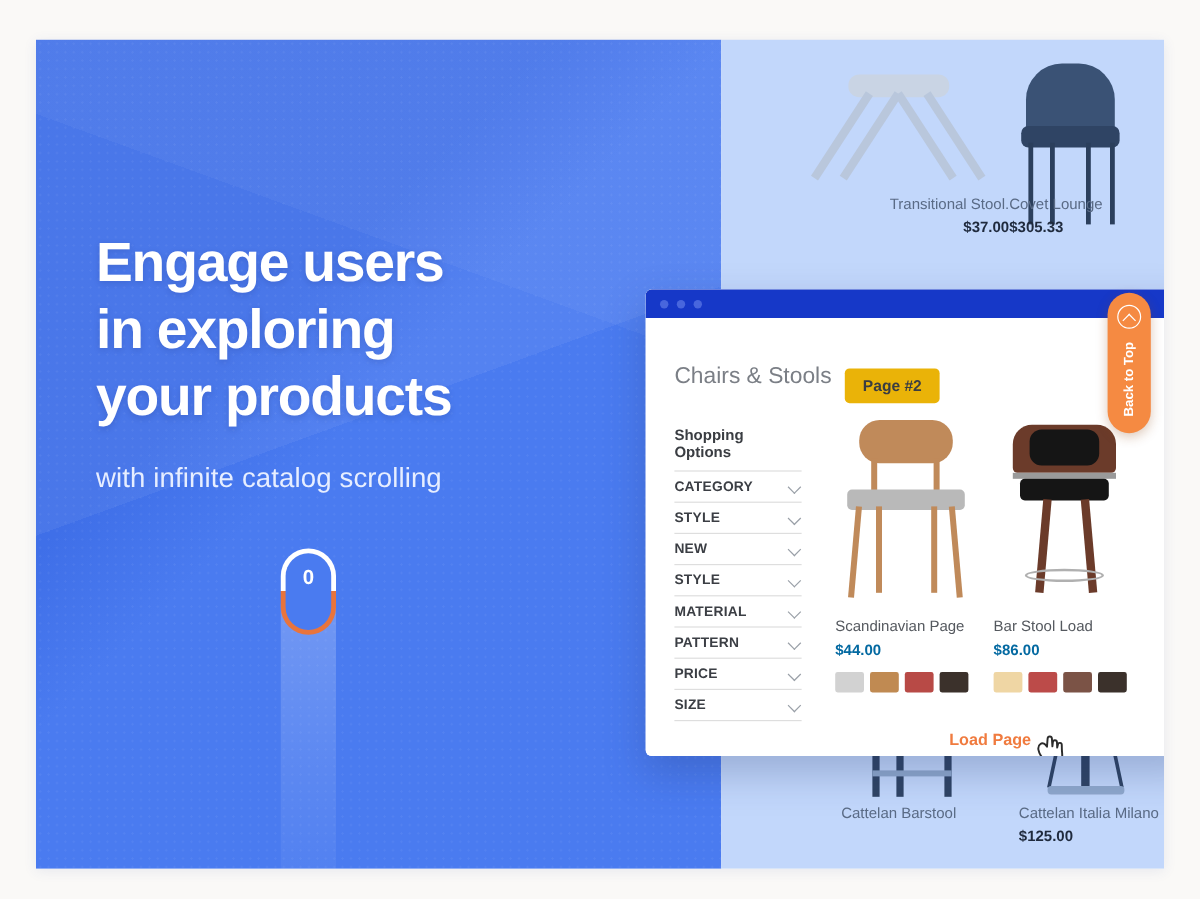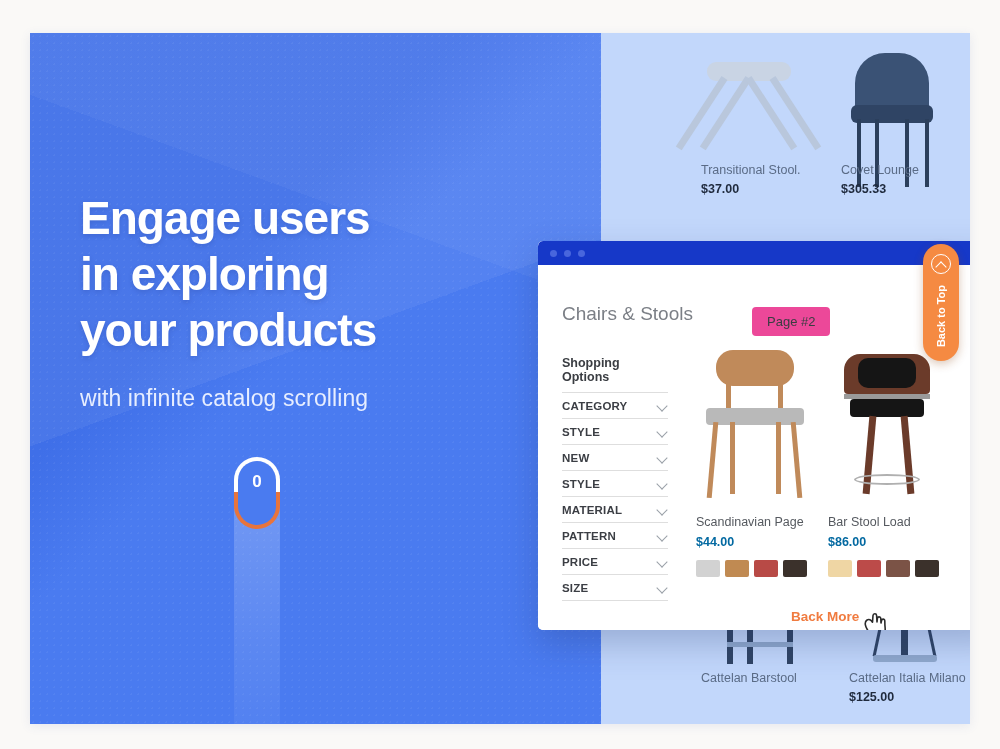--- a/index.html
+++ b/index.html
@@ -124,22 +124,22 @@
   #titlebar .d1 { left: 12px; } #titlebar .d2 { left: 26px; } #titlebar .d3 { left: 40px; }
 
   #card-body { position: relative; padding: 0; height: 365px; background: #fff; }
 
   #shop-title {
     position: absolute; left: 24px; top: 38px;
     font-size: 19px; color: #7b7f86; font-weight: 400;
   }
   #page-badge {
     position: absolute; left: 166px; top: 42px;
-    background: #ec4899; border-radius: 4px;
-    padding: 7px 15px; font-size: 13px; font-weight: 400; color: #3a3d42; margin-left: 48px;
+    background: #eab308; border-radius: 4px;
+    padding: 7px 15px; font-size: 13px; font-weight: 700; color: #3a3d42;
   }
 
   
   #filters { position: absolute; left: 24px; top: 91px; width: 106px; }
   #filters .head {
     font-size: 12.5px; font-weight: 700; color: #3a3d42; padding-bottom: 8px;
   }
   .filter-row {
     display: flex; align-items: center; justify-content: space-between;
     border-top: 1px solid #dedede; padding: 7px 0 6px 0;
@@ -257,21 +257,21 @@
 
     <div id="right-panel">
 
       <div class="bg-img x-stool" style="left:100px;top:25px;width:96px;height:108px;">
         <div class="seat"></div>
         <div class="leg l1"></div>
         <div class="leg l2"></div>
         <div class="leg l3"></div>
         <div class="leg l4"></div>
       </div>
-      <div class="bg-product" style="left:100px;top:130px;width:140px;">
+      <div class="bg-product" style="left:100px;top:130px;width:140px;text-align:right;">
         <div class="title">Transitional Stool.</div>
         <div class="price">$37.00</div>
       </div>
 
       <div class="bg-img lounge" style="left:240px;top:20px;width:102px;height:115px;">
         <div class="back"></div>
         <div class="seat"></div>
         <div class="lg" style="left:16px;"></div>
         <div class="lg" style="left:34px;"></div>
         <div class="lg" style="left:64px;"></div>
@@ -388,21 +388,21 @@
           <div class="pname">Bar Stool Load</div>
           <div class="pprice">$86.00</div>
           <div class="swatches">
             <span class="swatch" style="background:#efd6a4"></span>
             <span class="swatch" style="background:#bc4b49"></span>
             <span class="swatch" style="background:#7b5346"></span>
             <span class="swatch" style="background:#3b312b"></span>
           </div>
         </div>
 
-        <div id="load-more">Back More</div>
+        <div id="load-more">Load Page</div>
 
         <svg id="cursor-hand" viewBox="0 0 42 42">
           <path d="M13 26 C9 21,8 16,11 14 c2-1.4,4 0,5.5 2.2 L17 9.5 c0.2-2.2,3.4-2.4,3.6 0 L21 16 l0.4-3.6 c0.2-2.1,3.3-2,3.4 0.1 L25 17 l0.6-2.6 c0.3-1.9,3.2-1.7,3.2 0.3 l0.1 4 c0.1 2 0.3 3.2 0.3 5 0 4.6-2.4 8.6-6.2 9.8 -4.4 1.4-7.4-1.2-9.9-5.6 z" fill="#ffffff" stroke="#2b2b2b" stroke-width="1.6" stroke-linejoin="round"></path>
         </svg>
       </div>
     </div>
 
     <div id="back-to-top" style="left:893px;top:211px;">
       <span class="circ"></span>
       <span class="btt-label">Back to Top</span>

